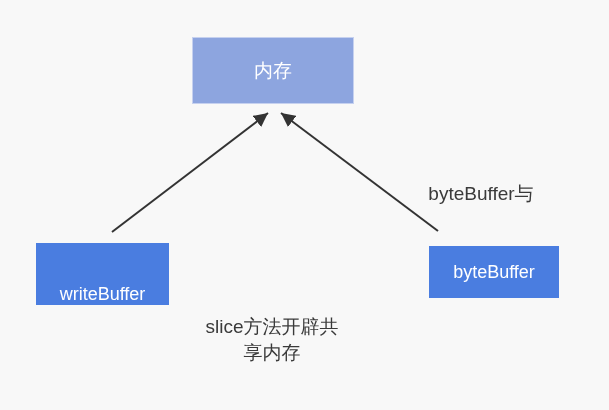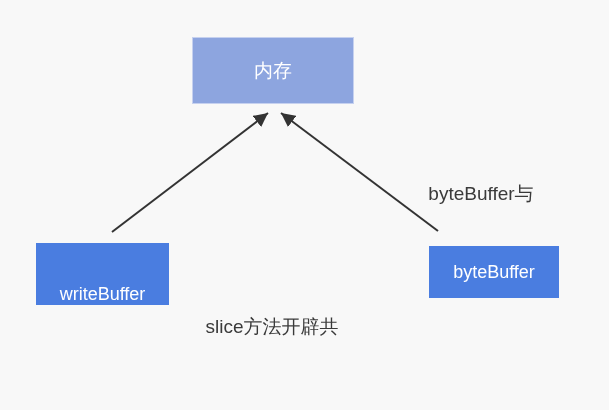--- a/index.html
+++ b/index.html
@@ -101,15 +101,16 @@
   <div class="node node-bytebuffer">
     <span>byteBuffer</span>
   </div>
 
   <div class="note note-share">
     <div>byteBuffer与</div>
   </div>
 
   <div class="note note-slice">
     <div>slice方法开辟共</div>
+    <div>享内存</div>
   </div>
 
 </div>
 
 </body></html>

